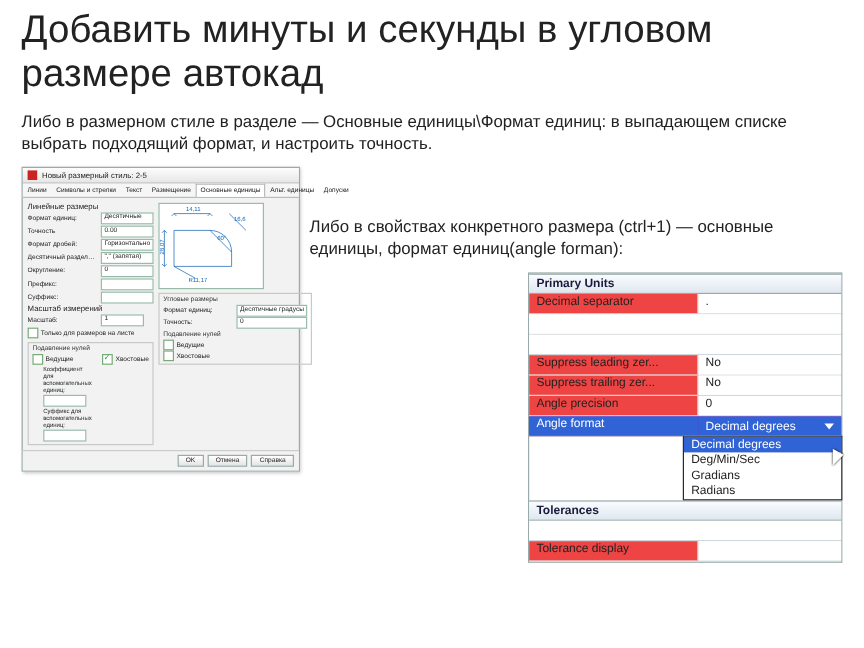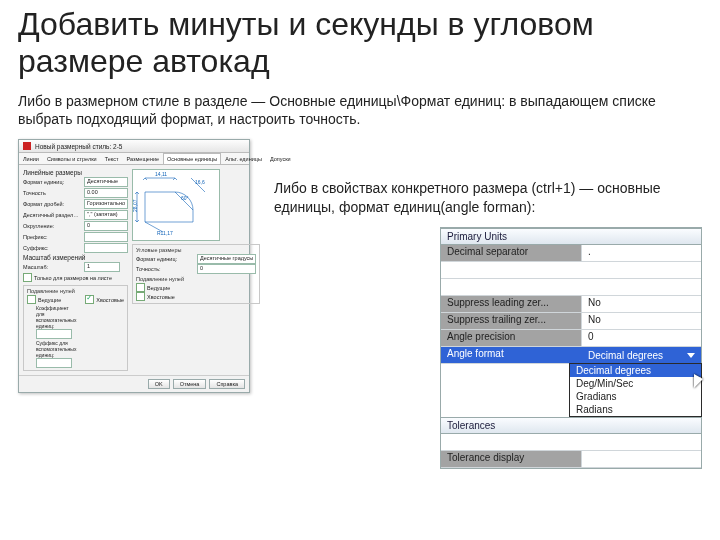--- a/index.html
+++ b/index.html
@@ -1,19 +1,19 @@
 <!DOCTYPE html>
 <html><head>
 <meta charset="utf-8">
 <style>
 html,body{margin:0;padding:0;width:720px;height:540px;background:#fff;font-family:Arial,Helvetica,sans-serif;color:#222;overflow:hidden}
 .page{padding:6px 18px 0;box-sizing:border-box}
 h1{font-size:32px;font-weight:400;margin:0 0 12px;line-height:1.15}
 .para{font-size:14px;line-height:1.35;margin:0 0 10px;max-width:660px}
-.row{display:flex;gap:24px;align-items:flex-start}
+.row{display:flex;gap:8px;align-items:flex-start}
 .col-right{margin-top:40px;flex:1}
 
 
 .dlg{width:230px;border:1px solid #9aa;background:#f2f2f2;font-size:6.5px;color:#222;box-shadow:1px 1px 3px rgba(0,0,0,.25)}
 .dlg .ttl{display:flex;align-items:center;gap:4px;background:linear-gradient(#fdfdfd,#e6e6e6);border-bottom:1px solid #bbb;height:12px;padding:0 4px}
 .dlg .ttl .aico{width:8px;height:8px;background:#c22}
 .tabs{display:flex;background:#f6f6f6;border-bottom:1px solid #bbb}
 .tab{padding:2px 3px;border:1px solid transparent;border-bottom:none;font-size:5.5px;white-space:nowrap}
 .tab.active{background:#fff;border-color:#bbb}
 .dlg-body{display:flex;gap:4px;padding:4px}
@@ -26,23 +26,23 @@
 .cb{display:flex;align-items:center;gap:2px;font-size:5.5px}
 .cb .box{width:7px;height:7px;border:1px solid #7a7;background:#fff;display:inline-block;position:relative}
 .cb .box.ck::after{content:"✓";position:absolute;top:-2px;left:0;font-size:7px;color:#2a6}
 .preview{width:86px;height:70px;background:#fff;border:1px solid #9ba;position:relative}
 .preview svg{width:100%;height:100%}
 .btns{display:flex;justify-content:flex-end;gap:3px;padding:3px 4px;border-top:1px solid #ccc;background:#f2f2f2}
 .btn{font-size:5.5px;padding:1px 6px;background:linear-gradient(#fff,#e4e4e4);border:1px solid #9aa;}
 
 
 .props{width:260px;font-size:10px;border:1px solid #9aa;margin-left:auto;margin-top:6px}
-.props .sec{background:linear-gradient(#fafcff,#dfe7ef);border-top:1px solid #9aa;border-bottom:1px solid #9aa;font-weight:normal;padding:2px 6px;color:#1a1a3a}
+.props .sec{background:linear-gradient(#fafcff,#dfe7ef);border-top:1px solid #9aa;border-bottom:1px solid #9aa;font-weight:bold;padding:2px 6px;color:#1a1a3a}
 .props .prow{display:flex;border-bottom:1px solid #d0d6da;height:16px}
-.props .pname{flex:0 0 128px;padding:1px 6px;background:#a3a3a3;border-right:1px solid #d0d6da;color:#222;overflow:hidden;white-space:nowrap;text-overflow:ellipsis}
+.props .pname{flex:0 0 128px;padding:1px 6px;background:#ef4444;border-right:1px solid #d0d6da;color:#222;overflow:hidden;white-space:nowrap;text-overflow:ellipsis}
 .props .pval{flex:1;padding:1px 6px;background:#fff;color:#222;overflow:hidden;white-space:nowrap}
 .props .sel{background:#a21caf;color:#fff}
 .props .sel .pname{background:#2f63d6;color:#fff;border-right-color:#2f63d6}
 .props .sel .pval{background:#2f63d6;color:#fff;display:flex;align-items:center;justify-content:space-between}
 .props .dd{width:0;height:0;border-left:4px solid transparent;border-right:4px solid transparent;border-top:5px solid #fff;margin-left:4px}
 .props .drop{background:#fff;border:1px solid #2a2a2a;margin:-1px 0 0 128px;width:131px;font-size:10px}
 .props .opt{padding:1px 6px}
 .props .opt.hi{background:#2f63d6;color:#fff}
 .cursor{position:relative}
 .cursor::after{content:"";position:absolute;right:-2px;top:10px;width:0;height:0;border-left:9px solid #fff;border-top:5px solid transparent;border-bottom:9px solid transparent;filter:drop-shadow(0 0 1px #000)}

